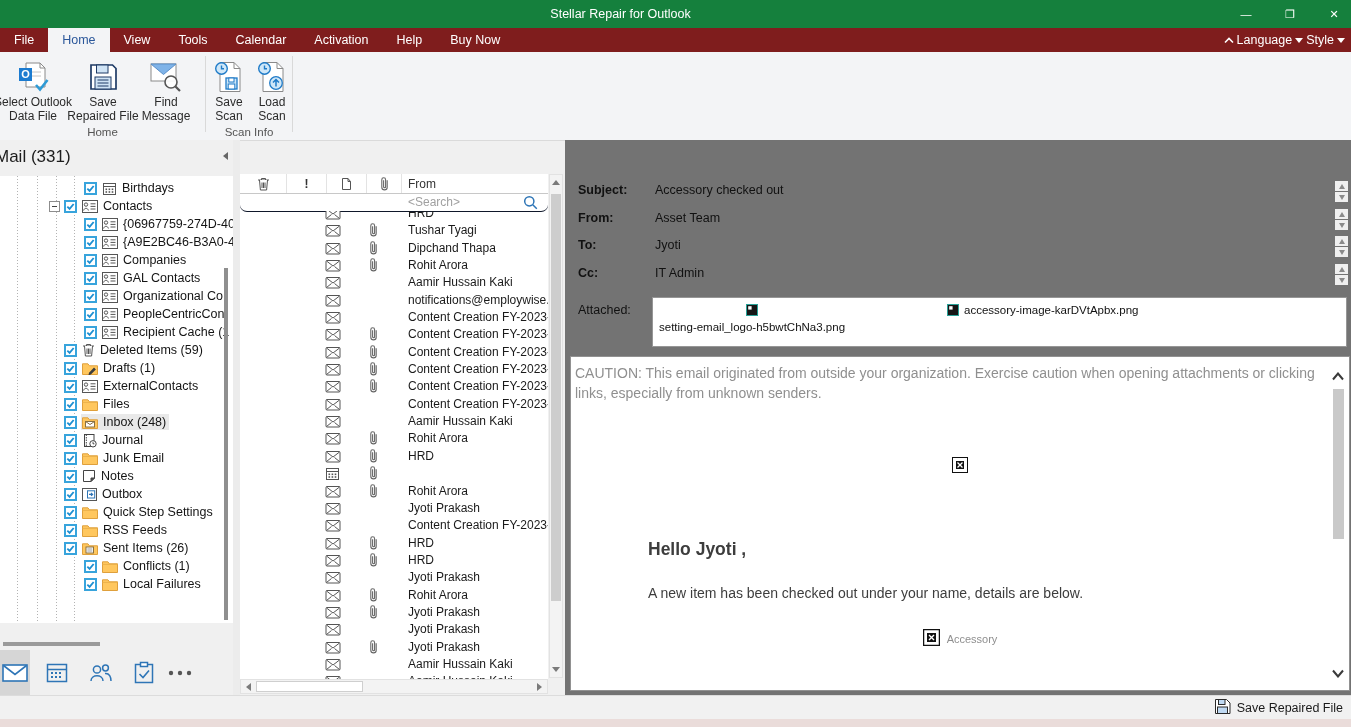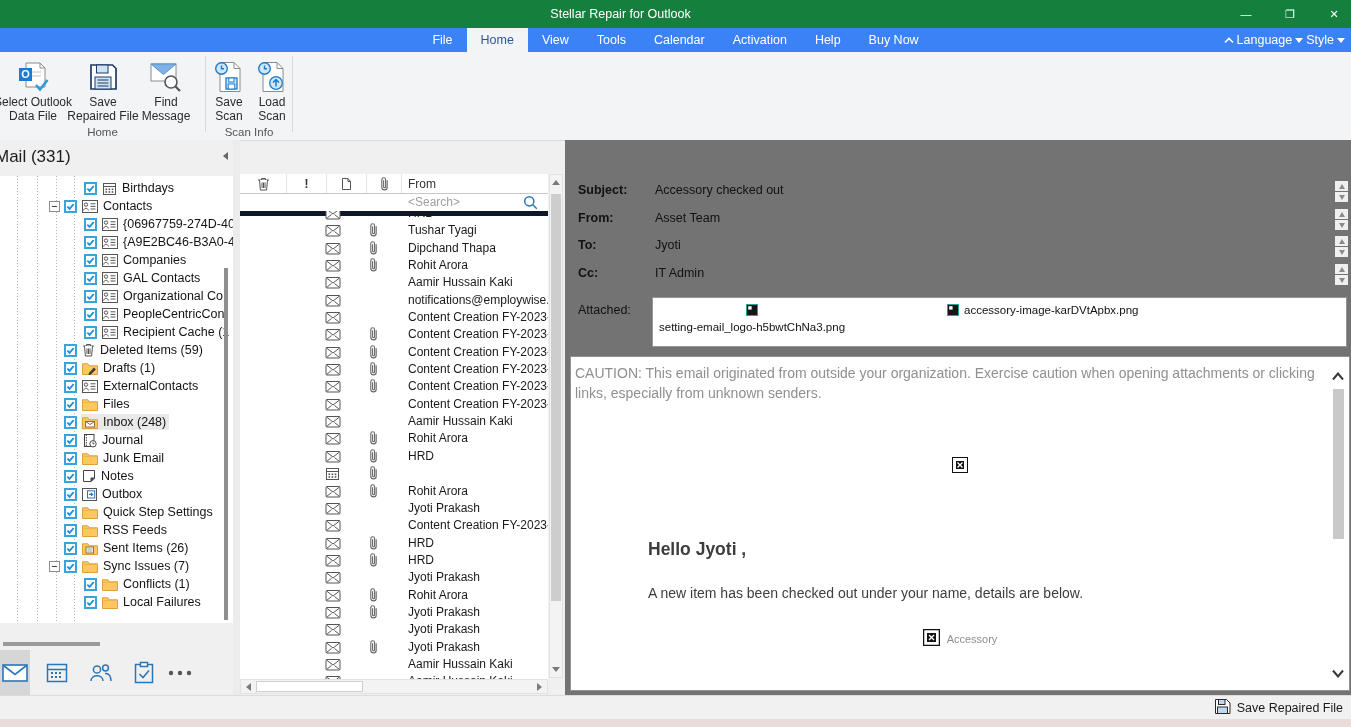--- a/index.html
+++ b/index.html
@@ -5,21 +5,21 @@
   html,body{margin:0;padding:0;background:#cfcfcf;}
   .window{position:relative;width:1351px;height:727px;background:#f0f0f0;overflow:hidden;
           font-family:"Liberation Sans",sans-serif;color:#222;}
   
   .titlebar{position:absolute;left:0;top:0;right:0;height:28px;background:#15803d;}
   .wtitle{position:absolute;left:0;right:110px;top:0;height:28px;line-height:28px;
           text-align:center;color:#fff;font-size:12.5px;}
   .wbtns{position:absolute;right:10px;top:0;height:28px;display:flex;align-items:center;gap:30px;}
   .wbtn{color:#fff;font-size:11px;width:14px;text-align:center;cursor:default;}
   
-  .menubar{position:absolute;left:0;top:28px;right:0;height:24px;background:#3b82f6;display:flex;justify-content:center;}
+  .menubar{position:absolute;left:0;top:28px;right:0;height:24px;background:#7f1d1d;display:flex;}
   .tabs{display:flex;height:24px;}
   .mtab{color:#fff;font-size:12.5px;line-height:24px;padding:0 14px;}
   .mtab.active{background:#F3F4F6;color:#2B579A;}
   .mright{position:absolute;right:6px;top:0;height:24px;display:flex;align-items:center;gap:3px;
           color:#fff;font-size:12.5px;}
   .caret{display:inline-flex;align-items:center;}
   
   .ribbon{position:absolute;left:0;top:52px;right:0;height:88px;background:#F3F4F6;border-bottom:1px solid #DADADA;}
   .rbuttons{position:absolute;left:0;top:3px;display:flex;align-items:flex-start;}
   .rbtn{display:flex;flex-direction:column;align-items:center;padding-top:3px;}
@@ -61,21 +61,21 @@
   .navic{position:absolute;top:0;height:45px;display:flex;align-items:center;justify-content:center;}
   .navic.nsel{background:#d6d6d6;width:30px;left:0;}
   
   .gapA{position:absolute;left:233px;top:140px;width:7px;height:555px;background:#ececec;}
   .mlist{position:absolute;left:240px;top:174px;width:308px;bottom:48px;background:#fff;}
   .lheader{position:absolute;left:0;top:0;right:0;height:19px;border-bottom:1px solid #c8c8c8;display:flex;}
   .hc{display:flex;align-items:center;justify-content:center;border-right:1px solid #e3e3e3;box-sizing:border-box;}
   .hc0{width:47px;} .hc1{width:40px;} .hc2{width:40px;} .hc3{width:35px;}
   .hc4{flex:1;justify-content:flex-start;padding-left:6px;font-size:12px;color:#333;border-right:none;}
   .imp{font-weight:bold;font-size:12px;color:#333;}
-  .srow{position:absolute;left:0;top:19px;right:0;height:18px;border-bottom:5px solid #0f172a;}
+  .srow{position:absolute;left:0;top:19px;right:0;height:18px;border-bottom:1px solid #0f172a;border-radius:7px;}
   .stx{position:absolute;left:168px;top:2px;font-size:12px;color:#a0a0a0;}
   .smag{position:absolute;right:10px;top:2px;}
   .rows{position:absolute;left:0;top:37px;right:0;bottom:0;overflow:hidden;}
   .mrow{position:relative;height:17.35px;}
   .mrow:first-child{margin-top:-7px;}
   .rtic{position:absolute;left:85px;top:2px;}
   .rclip{position:absolute;left:129px;top:2px;}
   .rfrom{position:absolute;left:168px;top:2px;font-size:12px;color:#1a1a1a;white-space:nowrap;}
   .vsb{position:absolute;left:549px;top:174px;width:14px;height:504px;background:#f3f3f3;border:1px solid #e2e2e2;box-sizing:border-box;}
   .vbtn{position:absolute;left:0;right:0;height:15px;display:flex;align-items:center;justify-content:center;background:#f3f3f3;}
@@ -665,39 +665,20 @@
               <svg width="16" height="13">
                 <path d="M0.5 1.8 h5.4 l1.6 2 h8 v8.7 h-15 z" fill="#FFC75E" stroke="#DFA03C"></path>
                 <rect x="4" y="5" width="7.5" height="6" fill="#fff" stroke="#8a7040"></rect>
                 <line x1="5.3" y1="7" x2="10.3" y2="7" stroke="#999"></line>
                 <line x1="5.3" y1="9" x2="10.3" y2="9" stroke="#999"></line>
               </svg>
             </span>
             <span class="ttx">Sent Items (26)</span>
           </span>
         </div>
-        <div class="trow lvl3">
-          <span class="expander">
-            <i></i>
-          </span>
-          <span class="cb">
-            <svg width="9" height="9" viewBox="0 0 10 10">
-              <path d="M1.5 5.2 L4 7.7 L8.5 2.2" fill="none" stroke="#1D8FD1" stroke-width="2"></path>
-            </svg>
-          </span>
-          <span class="tlab">
-            <span class="ic">
-              <svg width="16" height="13">
-                <path d="M0.5 1.8 h5.4 l1.6 2 h8 v8.7 h-15 z" fill="#FFC75E" stroke="#DFA03C"></path>
-                <path d="M0.5 4.4 h15" stroke="#EBB14A" fill="none"></path>
-              </svg>
-            </span>
-            <span class="ttx">Sync Issues (7)</span>
-          </span>
-        </div>
         <div class="trow lvl4">
           <span class="exsp"></span>
           <span class="cb">
             <svg width="9" height="9" viewBox="0 0 10 10">
               <path d="M1.5 5.2 L4 7.7 L8.5 2.2" fill="none" stroke="#1D8FD1" stroke-width="2"></path>
             </svg>
           </span>
           <span class="tlab">
             <span class="ic">
               <svg width="16" height="13">

